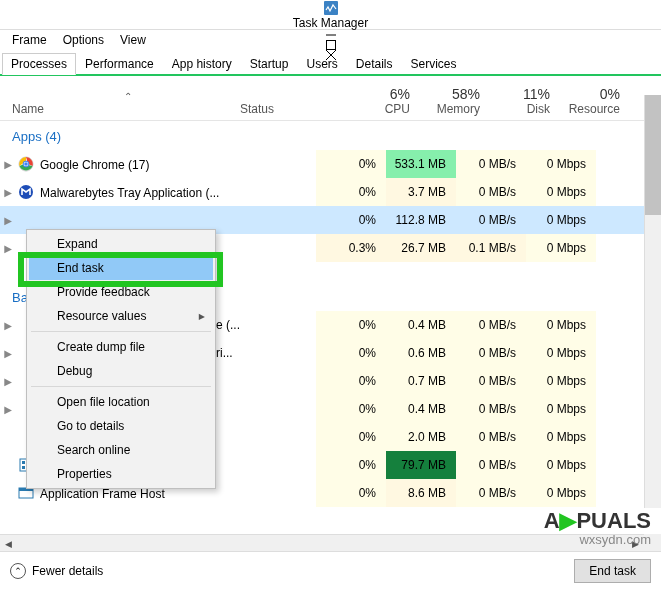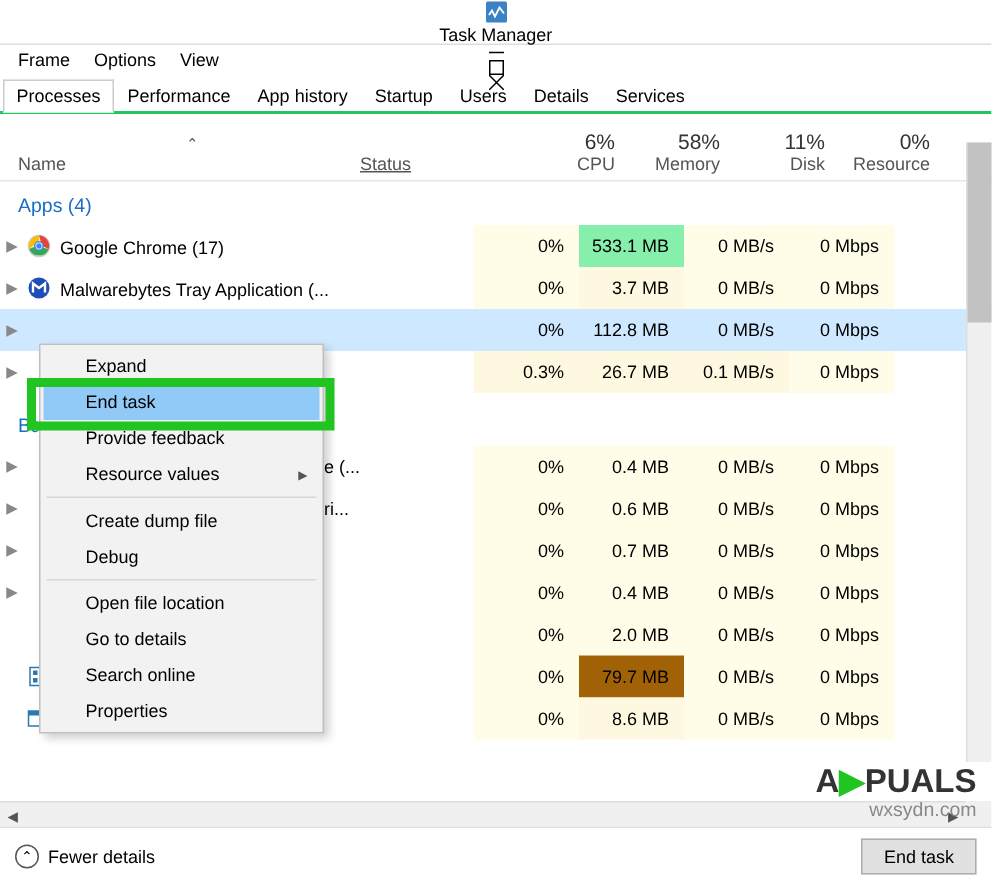--- a/index.html
+++ b/index.html
@@ -16,36 +16,36 @@
   .menubar .menu-item { padding: 2px 8px; font-size: 12px; }
 
   
   .tabs { display: flex; border-bottom: 2px solid #22c55e; padding: 2px 2px 0 2px; }
   .tabs .tab { padding: 3px 8px; font-size: 12px; border: 1px solid transparent; position: relative; top: 1px; }
   .tabs .tab.active { border: 1px solid #ccc; border-bottom: 1px solid #fff; background: #fff; }
 
   
   .cols { display: flex; height: 45px; border-bottom: 1px solid #e5e5e5; align-items: flex-end; padding-bottom: 4px; font-size: 12px; color: #555; }
   .c-name { flex: 0 0 240px; padding-left: 12px; display:flex; align-items:flex-end; gap:40px;}
-  .c-status { flex: 0 0 110px; text-decoration: underline; }
+  .c-status { flex: 0 0 110px; }
   .c-cpu, .c-mem, .c-disk, .c-net { flex: 0 0 70px; text-align: right; padding-right: 10px; }
   .cols .hdr-pct { display:block; font-size:14px; color:#333; }
   .cols .sort-arrow { display:inline-block; margin-left:40px; margin-bottom:14px; font-size:10px; color:#555;}
 
   
   .plist { position: relative; height: 413px; overflow: hidden; }
   .section-hdr { color: #1a6fc4; font-size: 13px; padding: 8px 0 6px 12px; }
   .row { display: flex; align-items: center; height: 28px; font-size: 12px; }
   .row .expander { width: 16px; text-align: center; color: #888; font-size: 10px; }
   .row .proc-icon { width: 16px; height: 16px; margin: 0 6px 0 2px; flex:0 0 16px; }
   .row .rname { flex: 0 0 300px; display:flex; align-items:flex-end; white-space:nowrap; overflow:hidden; text-overflow:ellipsis;}
   .row .rname-text { white-space:nowrap; overflow:hidden; text-overflow:ellipsis; max-width:200px;}
   .row .rcpu, .row .rmem, .row .rdisk, .row .rnet { flex: 0 0 70px; text-align:right; padding-right:10px; height:100%; display:flex; align-items:center; justify-content:flex-end;}
   .heat-low { background: #fff8e1; }
-  .heat-med { background: #a16207; }
+  .heat-med { background: #15803d; }
   .heat-hi  { background: #86efac; }
   .heat-vlow{ background: #fffde7; }
   .row.selected { background: #cde8ff; }
   .row.selected .rcpu,.row.selected .rmem,.row.selected .rdisk,.row.selected .rnet { background: transparent; }
 
   
   .vscroll { position:absolute; right:0; top:95px; width:17px; height:413px; background:#f0f0f0; border-left:1px solid #ddd;}
   .vscroll .thumb { position:absolute; top:0; left:0; width:17px; height:120px; background:#c2c2c2;}
   .hscroll { position:absolute; left:0; bottom:38px; right:17px; height:17px; background:#f0f0f0; border-top:1px solid #ddd;}
   .hscroll .larrow, .hscroll .rarrow { width:17px; height:17px; display:flex;align-items:center;justify-content:center;font-size:9px;color:#555;}
@@ -202,21 +202,21 @@
     <span class="expander">▶</span>
     <span class="rname">
         <span class="rname-text"></span>
       </span>
     <span class="rcpu heat-low">0.3%</span>
     <span class="rmem heat-low">26.7 MB</span>
     <span class="rdisk heat-low">0.1 MB/s</span>
     <span class="rnet heat-vlow">0 Mbps</span>
   </div>
 
-  <div class="section-hdr" style="margin-top:6px;">Ba</div>
+  <div class="section-hdr" style="margin-top:20px;">Ba</div>
 
   <div class="row">
     <span class="expander">▶</span>
     <span class="rname">
         <span style="width:200px;"></span>
         <span class="rname-text">e (...</span>
       </span>
     <span class="rcpu heat-vlow">0%</span>
     <span class="rmem heat-vlow">0.4 MB</span>
     <span class="rdisk heat-vlow">0 MB/s</span>

